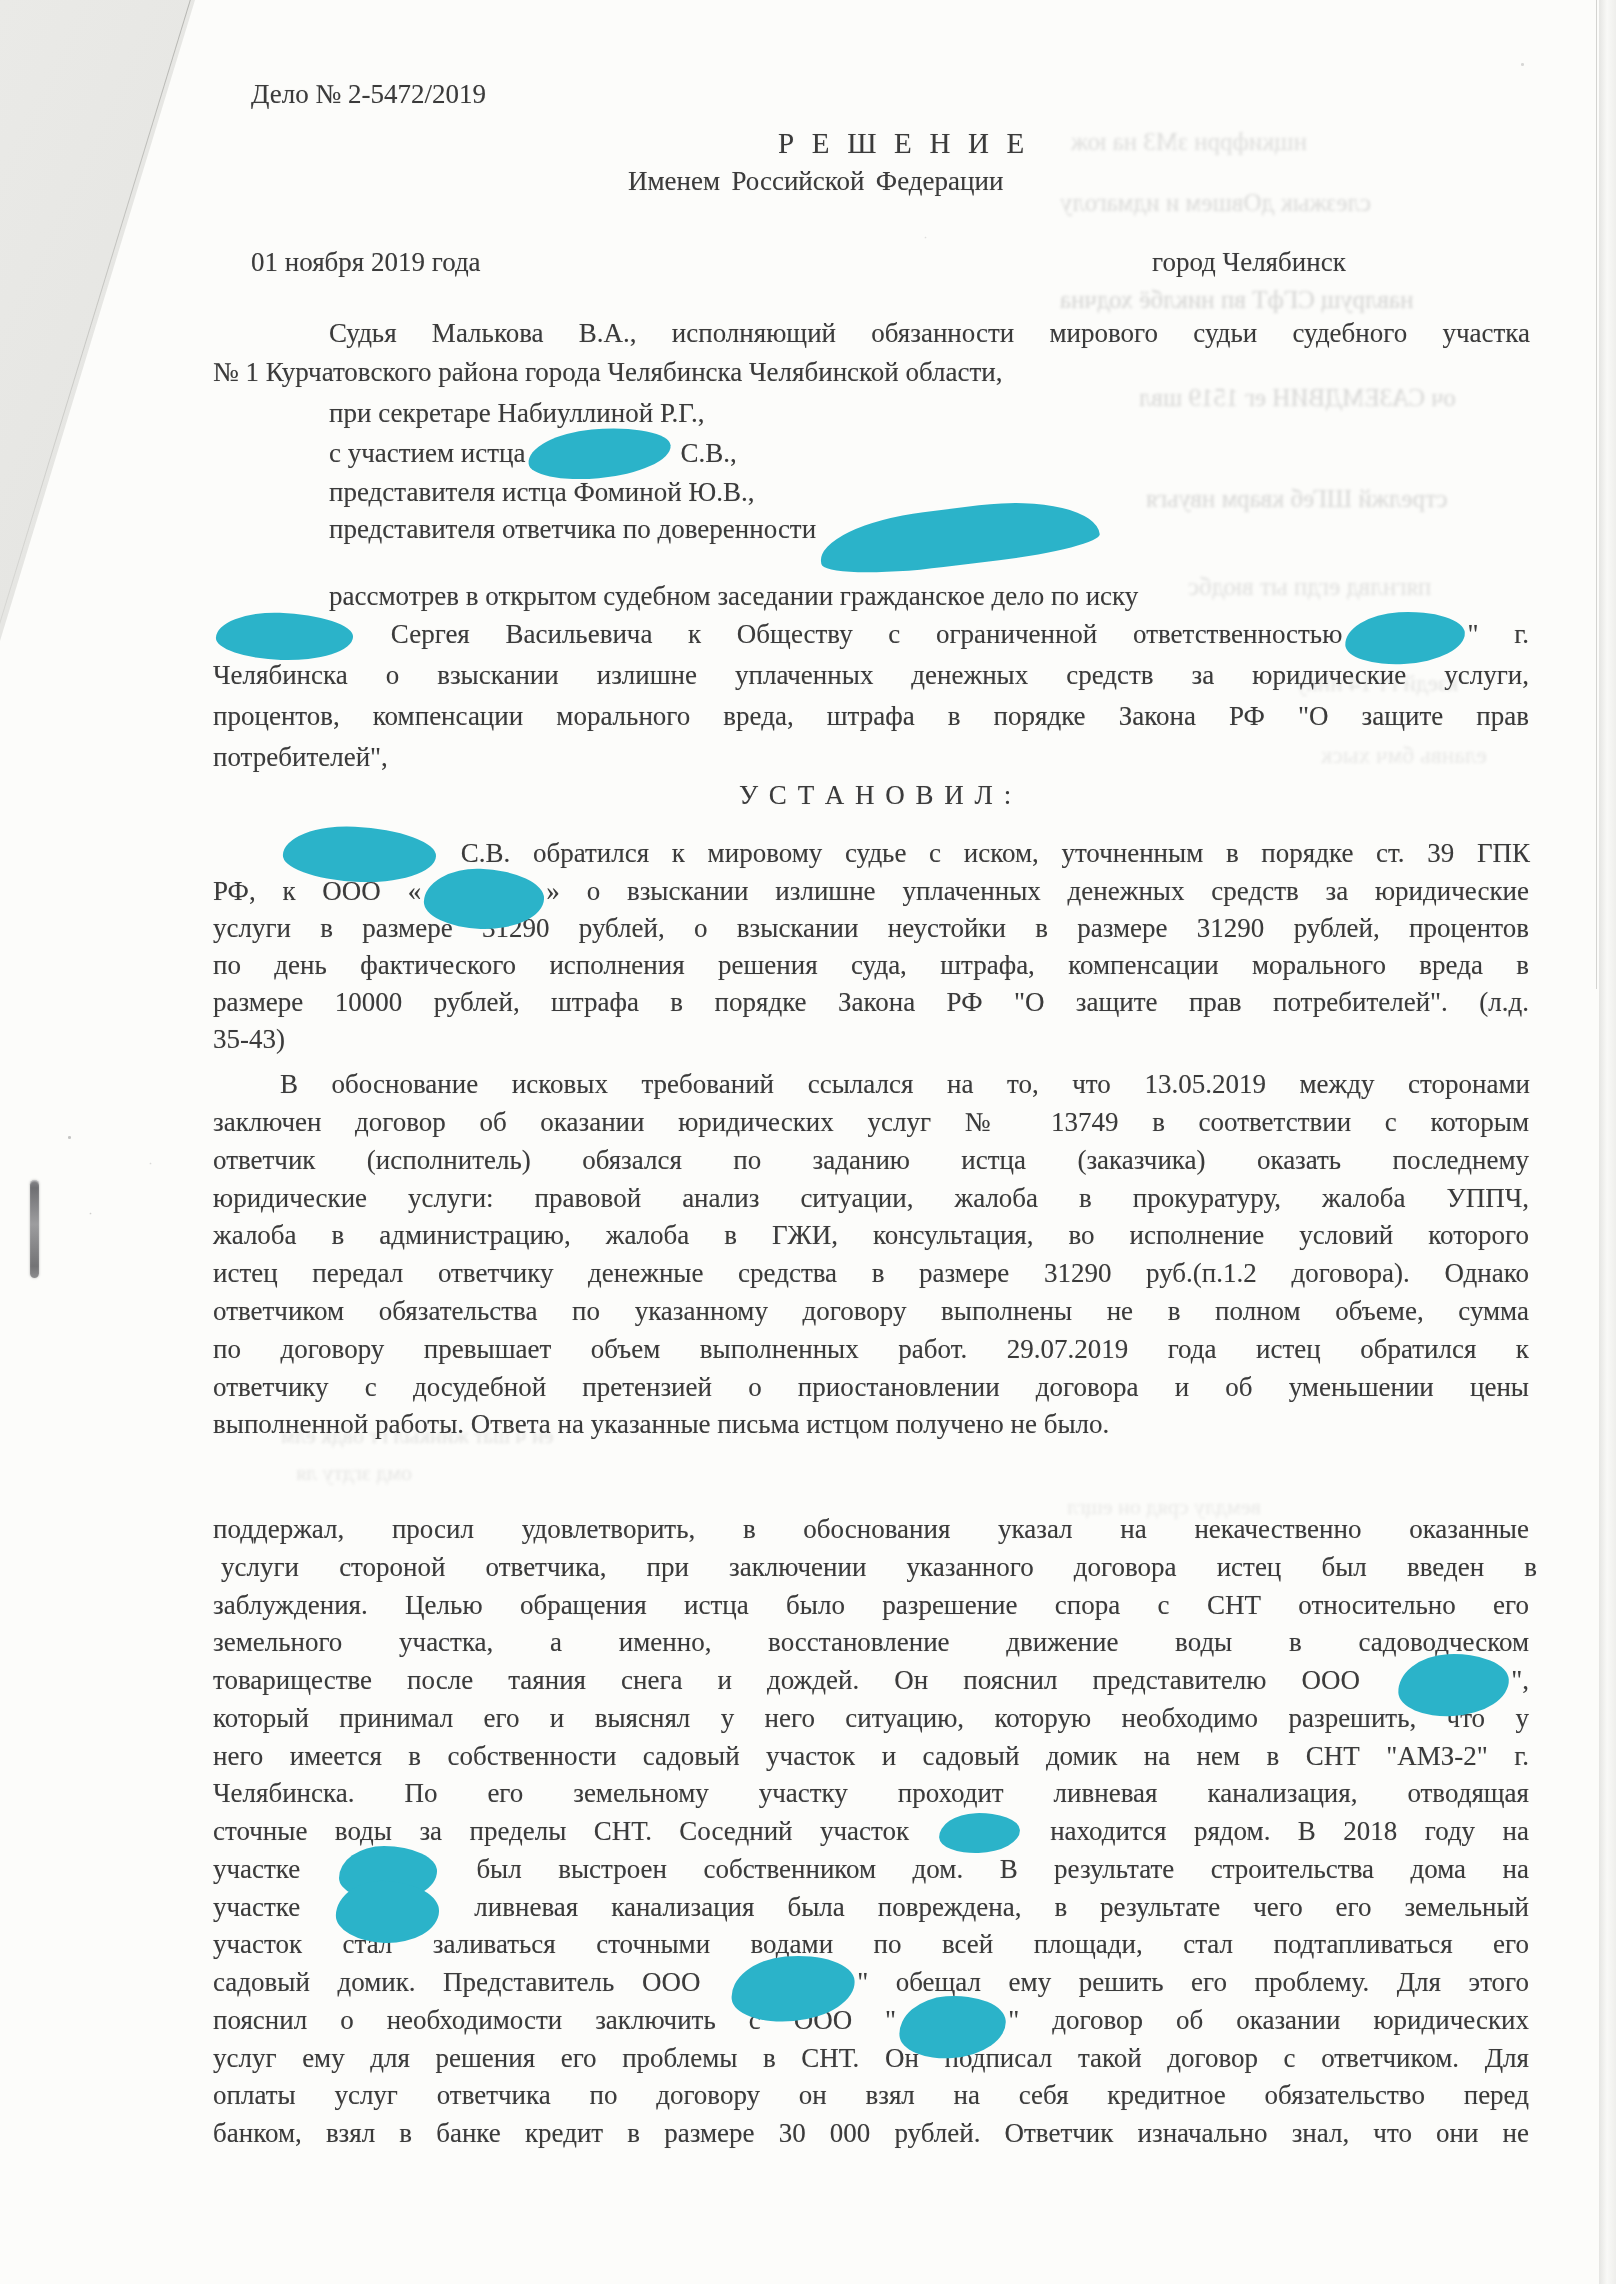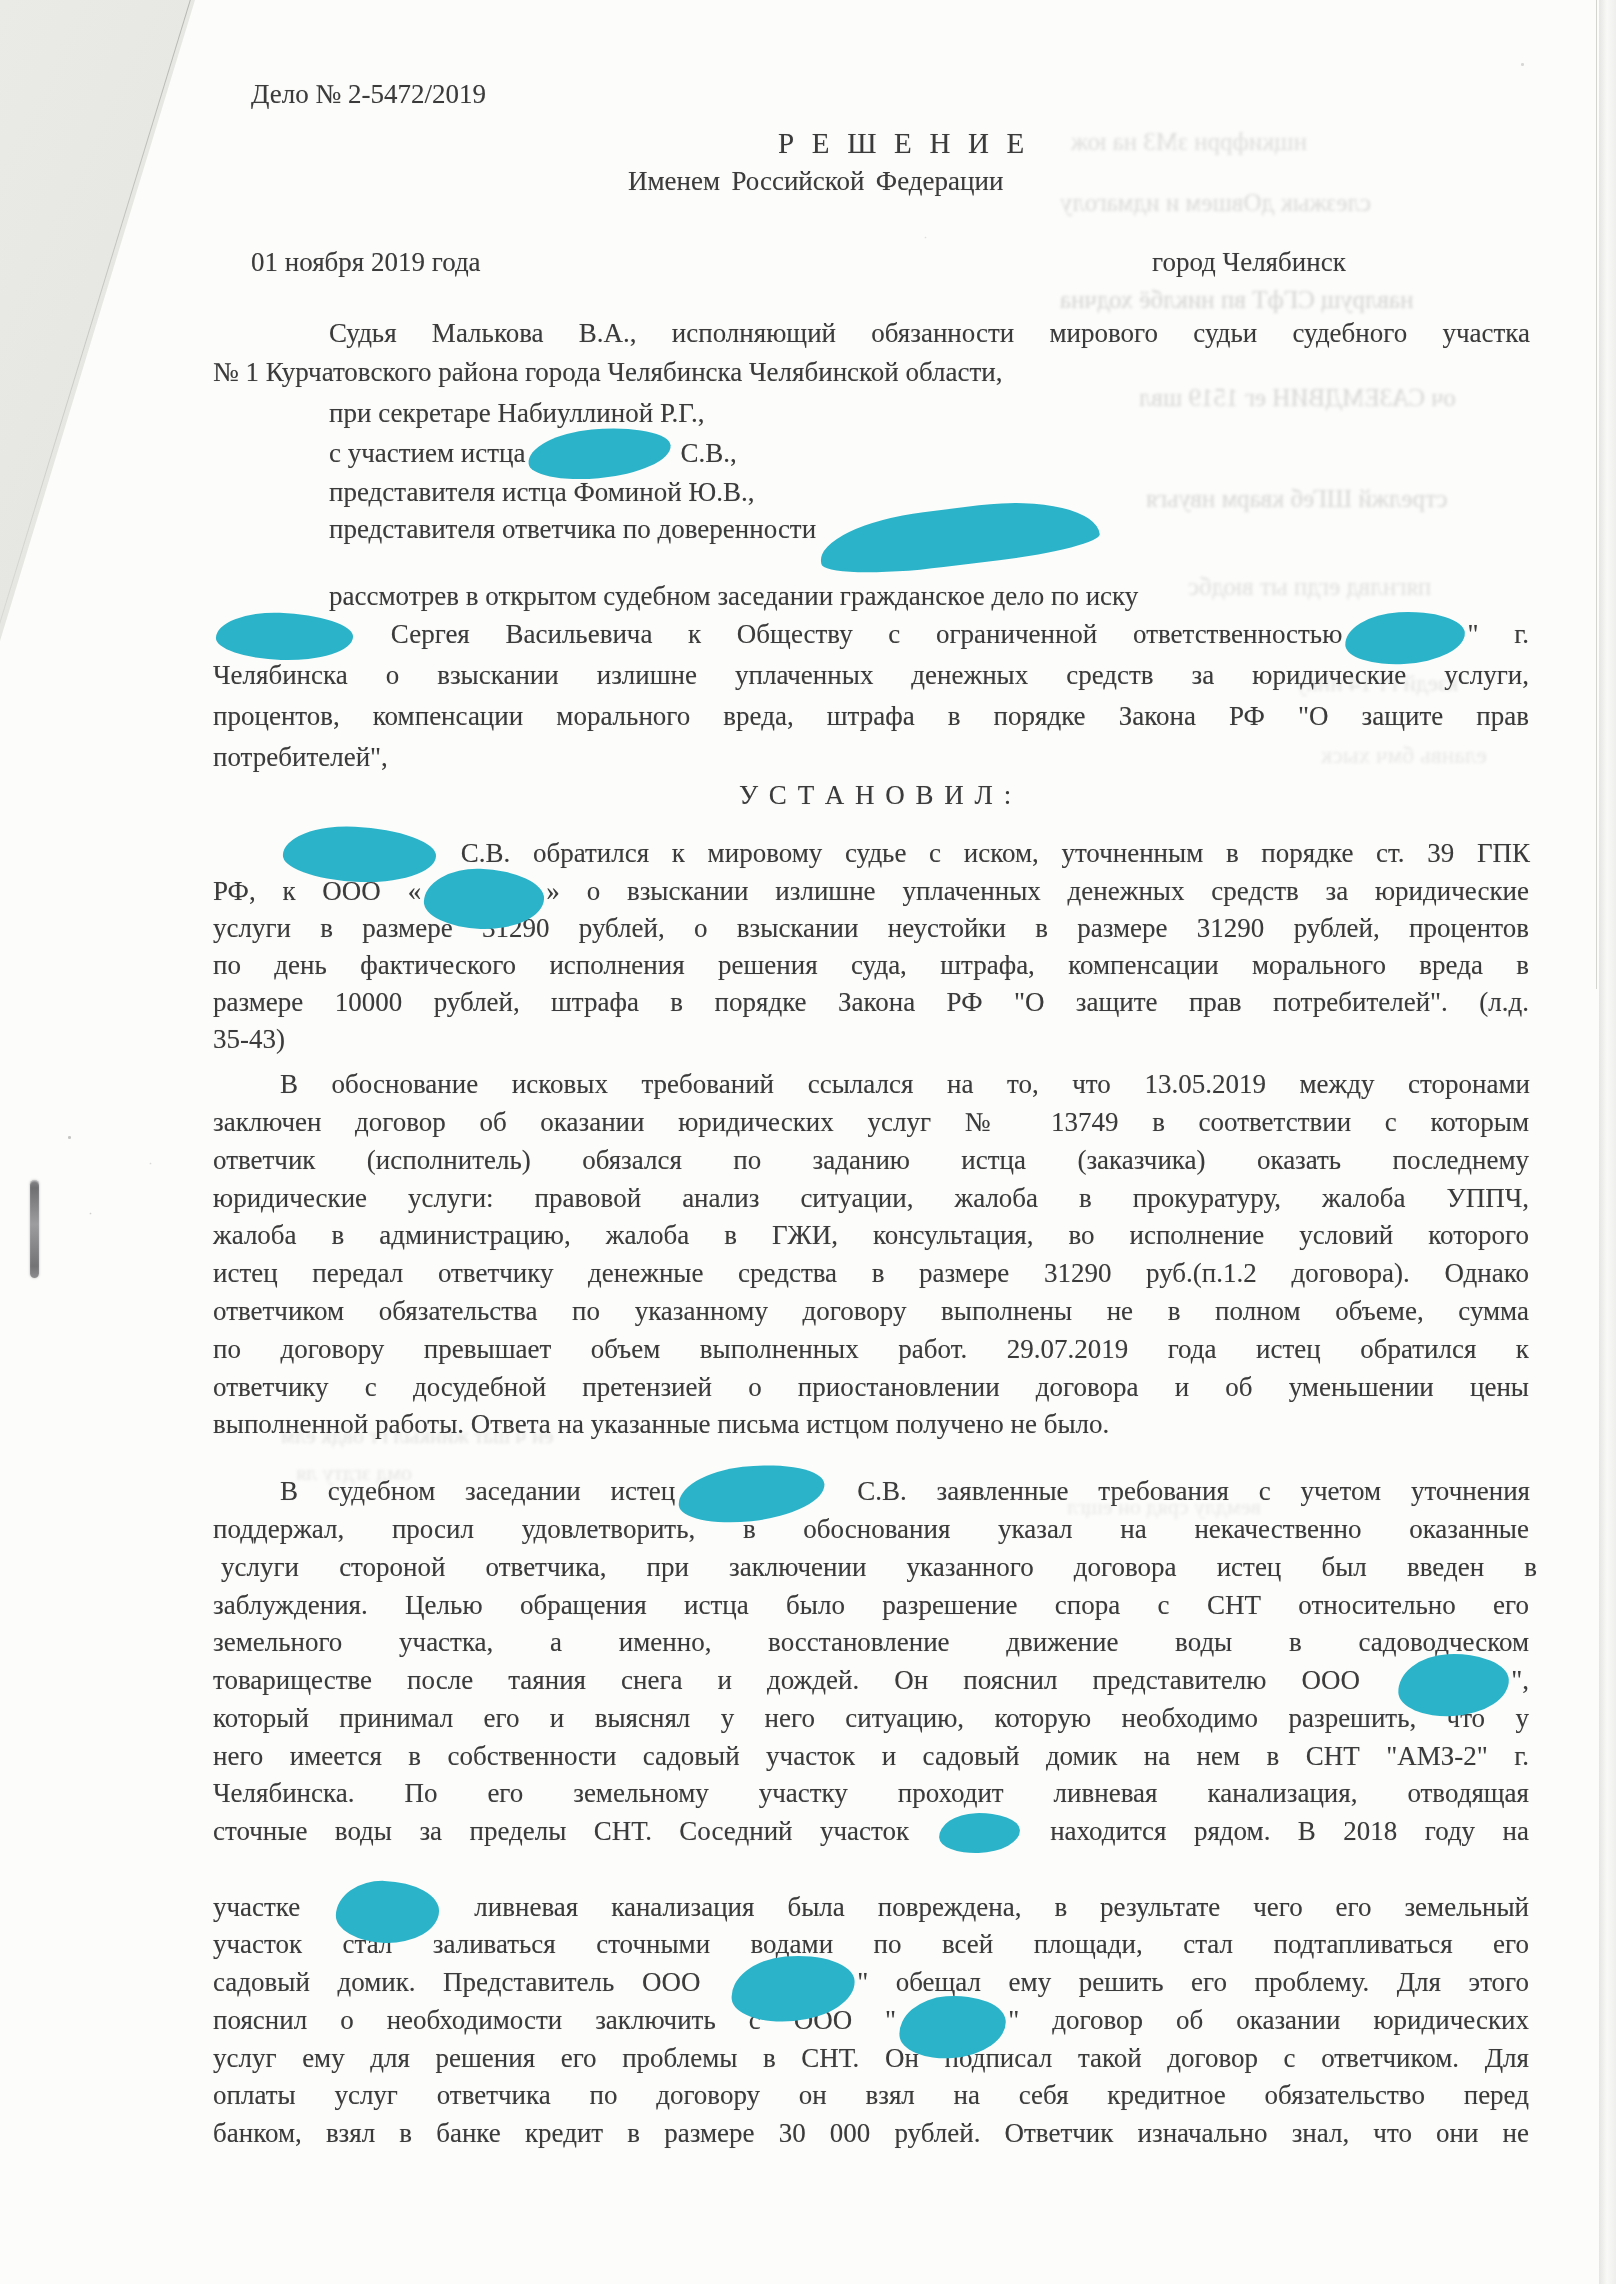--- a/index.html
+++ b/index.html
@@ -79,30 +79,30 @@
     <div class="line j" style="top: 1067px; left: 280px; width: 1250px;"><span>В обоснование исковых требований ссылался на то, что 13.05.2019 между сторонами</span></div>
     <div class="line j" style="top: 1105px; left: 213px; width: 1316px;"><span>заключен договор об оказании юридических услуг № 13749 в соответствии с которым</span></div>
     <div class="line j" style="top: 1143px; left: 213px; width: 1316px;"><span>ответчик (исполнитель) обязался по заданию истца (заказчика) оказать последнему</span></div>
     <div class="line j" style="top: 1181px; left: 213px; width: 1316px;"><span>юридические услуги: правовой анализ ситуации, жалоба в прокуратуру, жалоба УППЧ,</span></div>
     <div class="line j" style="top: 1218px; left: 213px; width: 1316px;"><span>жалоба в администрацию, жалоба в ГЖИ, консультация, во исполнение условий которого</span></div>
     <div class="line j" style="top: 1256px; left: 213px; width: 1316px;"><span>истец передал ответчику денежные средства в размере 31290 руб.(п.1.2 договора). Однако</span></div>
     <div class="line j" style="top: 1294px; left: 213px; width: 1316px;"><span>ответчиком обязательства по указанному договору выполнены не в полном объеме, сумма</span></div>
     <div class="line j" style="top: 1332px; left: 213px; width: 1316px;"><span>по договору превышает объем выполненных работ. 29.07.2019 года истец обратился к</span></div>
     <div class="line j" style="top: 1370px; left: 213px; width: 1316px;"><span>ответчику с досудебной претензией о приостановлении договора и об уменьшении цены</span></div>
     <div class="line" style="top: 1407px; left: 213px;"><span>выполненной работы. Ответа на указанные письма истцом получено не было.</span></div>
-    <div class="line j" style="top: 1474px; left: 280px; width: 1250px;"><span>В судебном заседании истец</span><span class="red" style="width: 147px; height: 55px; margin: -12px 2.6px; top: 0px; transform: rotate(-6deg);"></span><span> С.В. заявленные требования с учетом уточнения</span></div>
     <div class="line j" style="top: 1512px; left: 213px; width: 1316px;"><span>поддержал, просил удовлетворить, в обоснования указал на некачественно оказанные</span></div>
     <div class="line j" style="top: 1550px; left: 213px; width: 1316px; margin-left: 8px;"><span>услуги стороной ответчика, при заключении указанного договора истец был введен в</span></div>
     <div class="line j" style="top: 1588px; left: 213px; width: 1316px;"><span>заблуждения. Целью обращения истца было разрешение спора с СНТ относительно его</span></div>
     <div class="line j" style="top: 1625px; left: 213px; width: 1316px;"><span>земельного участка, а именно, восстановление движение воды в садоводческом</span></div>
     <div class="line j" style="top: 1663px; left: 213px; width: 1316px;"><span>товариществе после таяния снега и дождей. Он пояснил представителю ООО </span><span class="red" style="width: 111px; height: 62px; margin: -15.3px 2.6px; top: 2.6px; transform: rotate(-3deg);"></span><span>",</span></div>
     <div class="line j" style="top: 1701px; left: 213px; width: 1316px;"><span>который принимал его и выяснял у него ситуацию, которую необходимо разрешить, что у</span></div>
     <div class="line j" style="top: 1739px; left: 213px; width: 1316px;"><span>него имеется в собственности садовый участок и садовый домик на нем в СНТ "АМЗ-2" г.</span></div>
     <div class="line j" style="top: 1776px; left: 213px; width: 1316px;"><span>Челябинска. По его земельному участку проходит ливневая канализация, отводящая</span></div>
     <div class="line j" style="top: 1814px; left: 213px; width: 1316px;"><span>сточные воды за пределы СНТ. Соседний участок </span><span class="red" style="width: 81px; height: 40px; margin: -4.6px 2.6px; top: -1.3px; transform: rotate(-2deg);"></span><span> находится рядом. В 2018 году на</span></div>
+    <div class="line j" style="top: 1852px; left: 213px; width: 1316px;"><span>участке </span><span class="red" style="width: 98px; height: 55px; margin: -12px 2.6px; top: 1.3px; transform: rotate(0deg);"></span><span> был выстроен собственником дом. В результате строительства дома на</span></div>
     <div class="line j" style="top: 1890px; left: 213px; width: 1316px;"><span>участке </span><span class="red" style="width: 103px; height: 62px; margin: -15.3px 2.6px; top: 2.6px; transform: rotate(2deg);"></span><span> ливневая канализация была повреждена, в результате чего его земельный</span></div>
     <div class="line j" style="top: 1927px; left: 213px; width: 1316px;"><span>участок стал заливаться сточными водами по всей площади, стал подтапливаться его</span></div>
     <div class="line j" style="top: 1965px; left: 213px; width: 1316px;"><span>садовый домик. Представитель ООО </span><span class="red" style="width: 124px; height: 65px; margin: -17px 2.6px; top: 3.9px; transform: rotate(-5deg);"></span><span>" обещал ему решить его проблему. Для этого</span></div>
     <div class="line j" style="top: 2003px; left: 213px; width: 1316px;"><span>пояснил о необходимости заключить с ООО "</span><span class="red" style="width: 107px; height: 62px; margin: -15.3px 2.6px; top: 3.9px; transform: rotate(-4deg);"></span><span>" договор об оказании юридических</span></div>
     <div class="line j" style="top: 2041px; left: 213px; width: 1316px;"><span>услуг ему для решения его проблемы в СНТ. Он подписал такой договор с ответчиком. Для</span></div>
     <div class="line j" style="top: 2078px; left: 213px; width: 1316px;"><span>оплаты услуг ответчика по договору он взял на себя кредитное обязательство перед</span></div>
     <div class="line j" style="top: 2116px; left: 213px; width: 1316px;"><span>банком, взял в банке кредит в размере 30 000 рублей. Ответчик изначально знал, что они не</span></div>
     <div class="bleed" style="left: 1071px; top: 128px; font-size: 25px; opacity: 0.2;">нщкифррн зМЗ на юж</div>
     <div class="bleed" style="left: 1060px; top: 189px; font-size: 25px; opacity: 0.22;">слезжык дОвшем и идмаголу</div>
     <div class="bleed" style="left: 1060px; top: 286px; font-size: 25px; opacity: 0.26;">навлрущ СГфТ вп никлбё ходчна</div>

